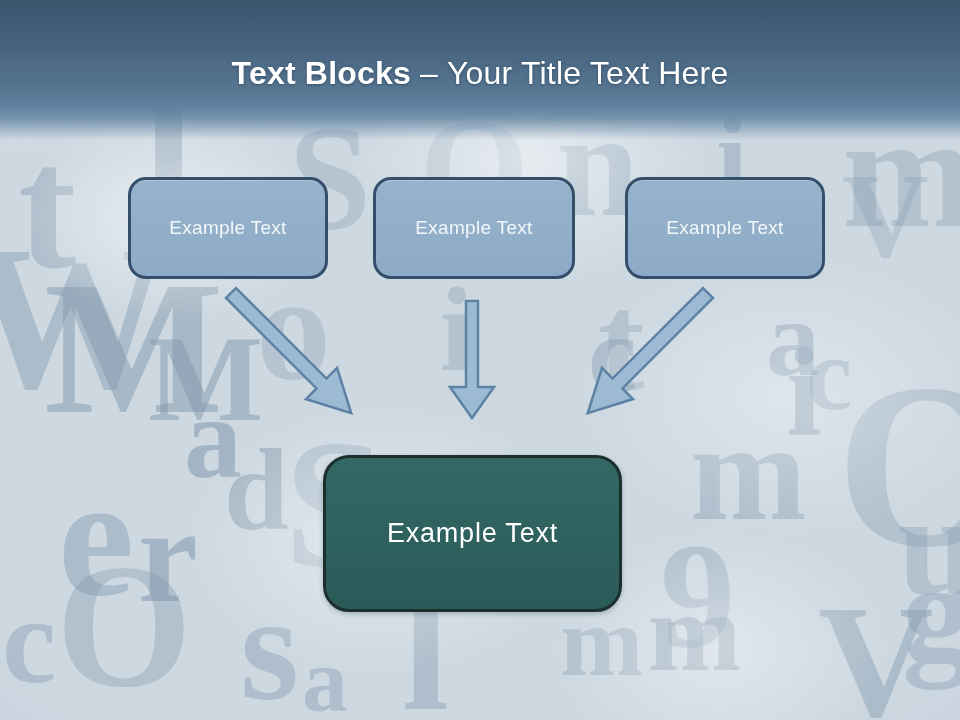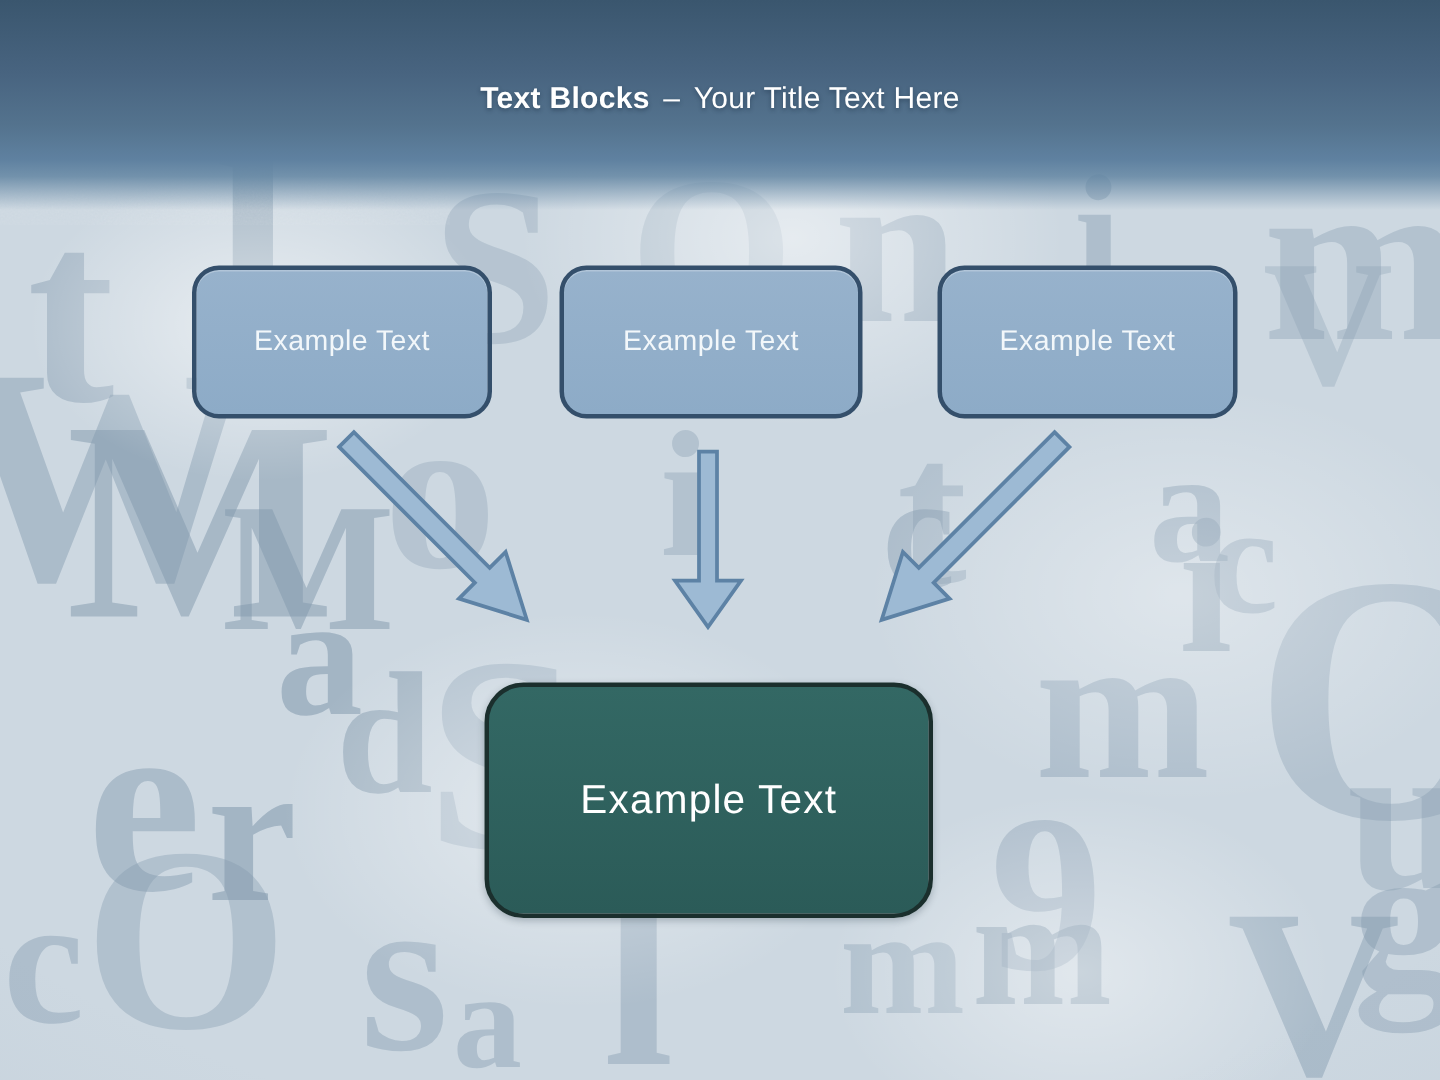--- a/index.html
+++ b/index.html
@@ -29,21 +29,21 @@
   .noise-layer{position:absolute;inset:0;z-index:3;opacity:.45;mix-blend-mode:overlay;}
   
   .header-band{
     position:absolute;left:0;top:0;width:100%;height:140px;z-index:4;
     background:linear-gradient(to bottom,
       #3a566e 0%, #486480 35%, #54738e 60%, #5f81a0 76%,
       rgba(98,133,162,.85) 84%, rgba(150,175,198,0) 100%);
   }
   .slide-title{
     position:absolute;left:0;top:55px;width:100%;z-index:5;
-    text-align:center;color:#ffffff;font-size:20px;letter-spacing:.2px;
+    text-align:center;color:#ffffff;font-size:32px;letter-spacing:.2px;
     text-shadow:0 1px 3px rgba(20,40,60,.45);
     white-space:nowrap;
   }
   .slide-title .t-bold{font-weight:bold;}
   .slide-title .t-dash{font-weight:normal;margin:0 9px;}
   .slide-title .t-reg{font-weight:normal;}
   
   .diagram{position:absolute;inset:0;z-index:6;}
   .src-box{
     position:absolute;top:177px;width:200px;height:102px;

